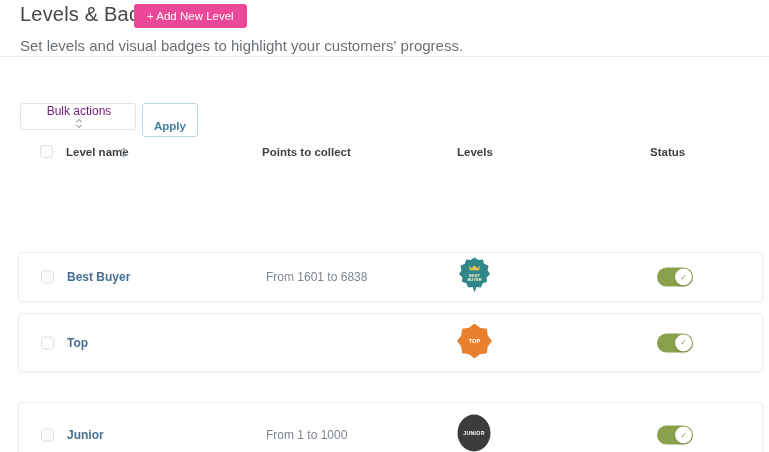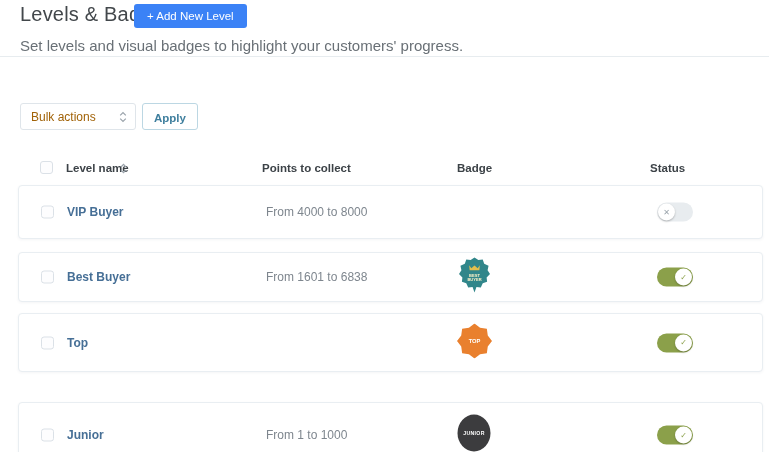--- a/index.html
+++ b/index.html
@@ -2,37 +2,37 @@
 <html><head>
 <meta charset="utf-8">
 <style>
   * { margin:0; padding:0; box-sizing:border-box; }
   html,body { width:769px; height:452px; overflow:hidden; background:#fff;
               font-family:"Liberation Sans", sans-serif; }
   .page { position:relative; width:769px; height:452px; background:#fff; }
 
   
   .title { position:absolute; left:20px; top:3px; font-size:20px; font-weight:500; color:#42474b; letter-spacing:.2px; }
-  .add-btn { position:absolute; left:134px; top:4px; background:#3b82f6; color:#fff;
+  .add-btn { position:absolute; left:134px; top:4px; background:#ec4899; color:#fff;
              font-size:11.5px; font-weight:500; border:none; border-radius:3px;
              padding:6px 13px; cursor:pointer; }
   .subtitle { position:absolute; left:20px; top:37px; font-size:15px; color:#697076; }
   .divider { position:absolute; left:0; right:0; top:56px; height:1px; background:#e7ecef; }
 
   
   .bulk-select { position:absolute; left:20px; top:103px; width:116px; height:27px;
                  border:1px solid #dfe5ea; border-radius:3px; background:#fff;
                  display:flex; align-items:center; justify-content:space-between;
-                 padding:0 8px 0 10px; font-size:12px; color:#a16207; cursor:pointer; }
-  .apply-btn { position:absolute; left:142px; top:103px; height:27px; padding:8px 11px;
+                 padding:0 8px 0 10px; font-size:12px; color:#701a75; cursor:pointer;flex-direction:column; }
+  .apply-btn { position:absolute; left:142px; top:103px; height:27px; padding:16px 11px;
                background:#fff; border:1px solid #bcd7e3; border-radius:3px;
                font-size:11.5px; font-weight:600; color:#3f7f9e; cursor:pointer; }
 
   
-  .thead { position:absolute; left:0; top:143px; width:682px; height:20px;margin-top:16px; }
+  .thead { position:absolute; left:0; top:143px; width:682px; height:20px; }
   .th { position:absolute; top:3px; font-size:11.5px; font-weight:700; color:#3c4247; }
   .checkbox { display:inline-block; width:13px; height:13px; border:1px solid #dbe1e7;
               border-radius:3px; background:#fdfdfe; cursor:pointer; }
   .thead .checkbox { position:absolute; left:40px; top:2px; }
   .sort-icon { position:absolute; left:120px; top:4px; }
 
   
   .card { position:absolute; left:18px; width:745px; background:#fff;
           border:1px solid #e9eef2; border-radius:4px;
           box-shadow:0 1px 3px rgba(40,60,80,.05); }
@@ -76,32 +76,24 @@
   <button class="apply-btn">Apply</button>
 
   <div class="thead">
     <span class="checkbox"></span>
     <span class="th" style="left:66px">Level name</span>
     <svg class="sort-icon" width="7" height="11" viewBox="0 0 7 11">
       <path d="M1 4 L3.5 1.4 L6 4" stroke="#9aa3ab" stroke-width="1.1" fill="none"></path>
       <path d="M1 7 L3.5 9.6 L6 7" stroke="#9aa3ab" stroke-width="1.1" fill="none"></path>
     </svg>
     <span class="th" style="left:262px">Points to collect</span>
-    <span class="th" style="left:457px">Badge</span>
+    <span class="th" style="left:457px">Levels</span>
     <span class="th" style="left:650px">Status</span>
   </div>
 
-  <div class="card" style="top:185px;height:54px">
-    <span class="checkbox"></span>
-    <a class="lname">VIP Buyer</a>
-    <span class="pts">From 4000 to 8000</span>
-    <span class="toggle off">
-      <span class="knob">✕</span>
-    </span>
-  </div>
 
   <div class="card" style="top:252px;height:50px">
     <span class="checkbox"></span>
     <a class="lname">Best Buyer</a>
     <span class="pts">From 1601 to 6838</span>
     <span class="badge-wrap">
       <svg width="31" height="38" viewBox="0 0 32 38">
         <path d="M16 1 L20 3.5 L24.5 3 L26 7.5 L30.5 9.5 L29.5 14 L32 18 L28.5 21.5 L29 26 L24.5 27.5 L22.5 32 L18 31.5 L16 37 L14 31.5 L9.5 32 L7.5 27.5 L3 26 L3.5 21.5 L0 18 L2.5 14 L1.5 9.5 L6 7.5 L7.5 3 L12 3.5 Z" fill="#31868a"></path>
         <path d="M10.5 9 L12.7 12 L16 9.3 L19.3 12 L21.5 9 L21 14 L11 14 Z" fill="#e3bf4e"></path>
         <text x="16" y="20.6" font-size="4.2" font-weight="bold" fill="#fdf3c8" text-anchor="middle">BEST</text>

